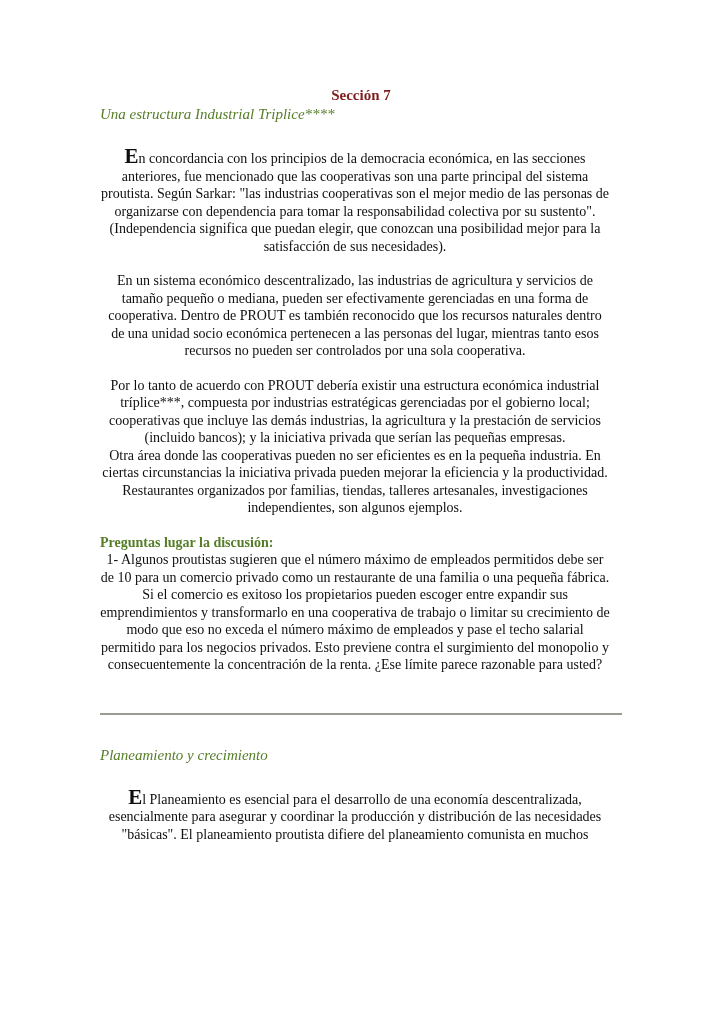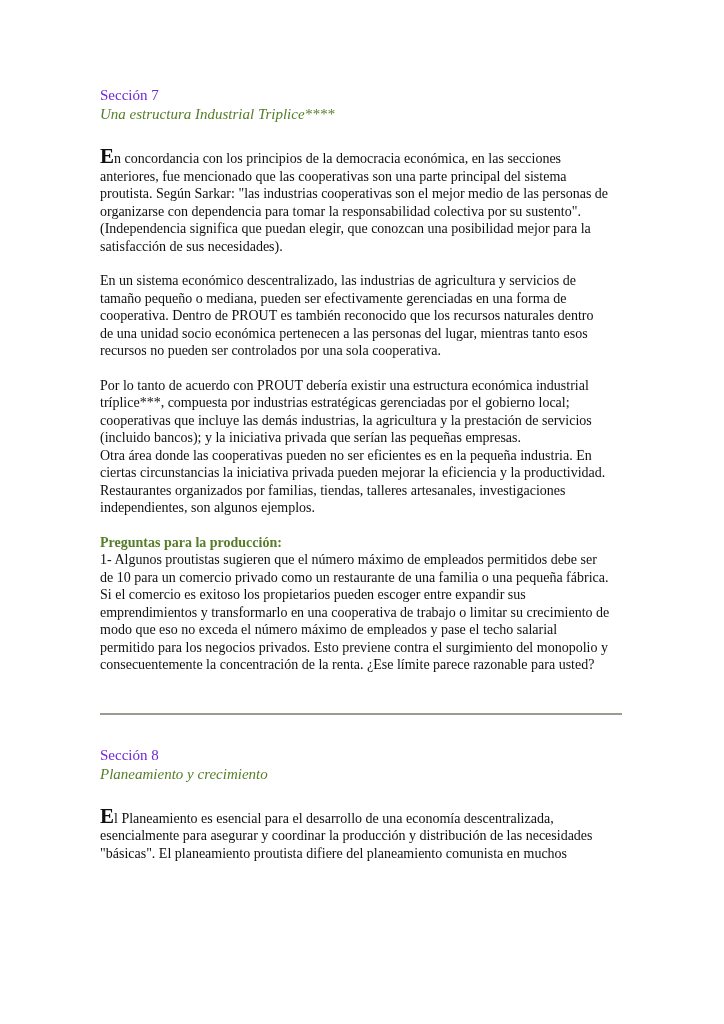--- a/index.html
+++ b/index.html
@@ -19,36 +19,38 @@
     box-sizing: border-box;
     width: 724px;
     height: 1024px;
     padding: 86px 102px 0 100px;
     background: #ffffff;
   }
   .section-heading {
     margin: 0;
     font-size: 15px;
     line-height: 18px;
-    font-weight: 400;
-    color: #6d28d9;
+    font-weight: 700;
+    color: #7f1d1d;
+    text-align: center;
   }
   .section-subtitle {
     margin: 1px 0 0 0;
     font-size: 15px;
     line-height: 18px;
     font-weight: 400;
     font-style: italic;
     color: #557d28;
   }
   .body-para {
     margin: 17px 12px 0 0;
     font-size: 14px;
     line-height: 17.5px;
     color: #0f0f0f;
+    text-align: center;
   }
   .body-para.first-after-title {
     margin-top: 25px;
   }
   .body-para.nogap {
     margin-top: 0;
   }
   .leadcap {
     font-size: 21px;
     font-weight: 700;
@@ -83,27 +85,26 @@
 
     <p class="body-para first-after-title"><span class="leadcap">E</span><span>n concordancia con los principios de la democracia económica, en las secciones anteriores, fue mencionado que las cooperativas son una parte principal del sistema proutista. Según Sarkar: "las industrias cooperativas son el mejor medio de las personas de organizarse con dependencia para tomar la responsabilidad colectiva por su sustento". (Independencia significa que puedan elegir, que conozcan una posibilidad mejor para la satisfacción de sus necesidades).</span></p>
 
     <p class="body-para">En un sistema económico descentralizado, las industrias de agricultura y servicios de tamaño pequeño o mediana, pueden ser efectivamente gerenciadas en una forma de cooperativa. Dentro de PROUT es también reconocido que los recursos naturales dentro de una unidad socio económica pertenecen a las personas del lugar, mientras tanto esos recursos no pueden ser controlados por una sola cooperativa.</p>
 
 
     <p class="body-para">Por lo tanto de acuerdo con PROUT debería existir una estructura económica industrial tríplice***, compuesta por industrias estratégicas gerenciadas por el gobierno local; cooperativas que incluye las demás industrias, la agricultura y la prestación de servicios (incluido bancos); y la iniciativa privada que serían las pequeñas empresas.</p>
 
     <p class="body-para nogap">Otra área donde las cooperativas pueden no ser eficientes es en la pequeña industria. En ciertas circunstancias la iniciativa privada pueden mejorar la eficiencia y la productividad. Restaurantes organizados por familias, tiendas, talleres artesanales, investigaciones independientes, son algunos ejemplos.</p>
 
-    <p class="discussion-heading">Preguntas para la producción:</p>
+    <p class="discussion-heading">Preguntas lugar la discusión:</p>
 
     <p class="body-para nogap">1- Algunos proutistas sugieren que el número máximo de empleados permitidos debe ser de 10 para un comercio privado como un restaurante de una familia o una pequeña fábrica. Si el comercio es exitoso los propietarios pueden escoger entre expandir sus emprendimientos y transformarlo en una cooperativa de trabajo o limitar su crecimiento de modo que eso no exceda el número máximo de empleados y pase el techo salarial permitido para los negocios privados. Esto previene contra el surgimiento del monopolio y consecuentemente la concentración de la renta. ¿Ese límite parece razonable para usted?</p>
   </div>
 
   <hr class="section-divider">
 
   <div class="section8-block">
-    <h1 class="section-heading">Sección 8</h1>
     <h2 class="section-subtitle">Planeamiento y crecimiento</h2>
 
     <p class="body-para first-after-title"><span class="leadcap">E</span><span>l Planeamiento es esencial para el desarrollo de una economía descentralizada, esencialmente para asegurar y coordinar la producción y distribución de las necesidades "básicas". El planeamiento proutista difiere del planeamiento comunista en muchos</span></p>
   </div>
 
 </div>
 
 </body></html>

